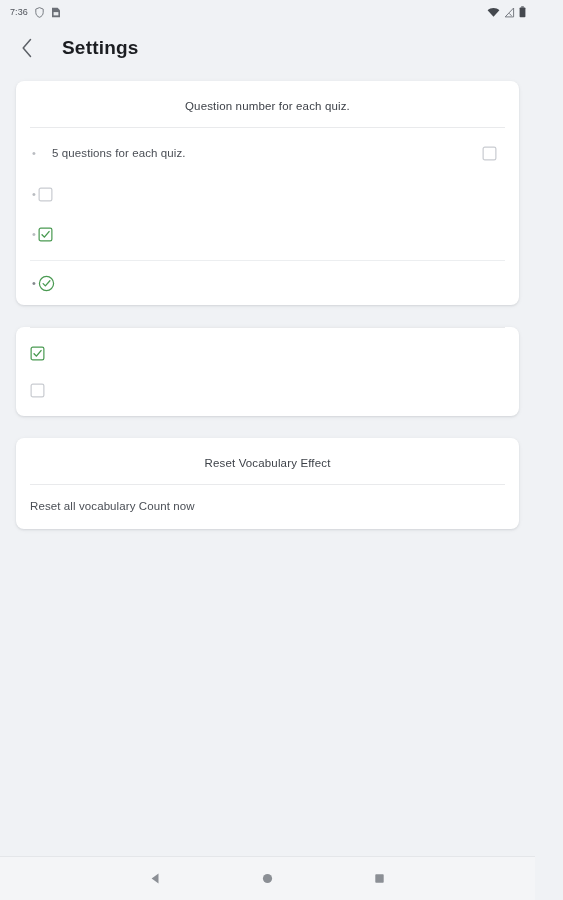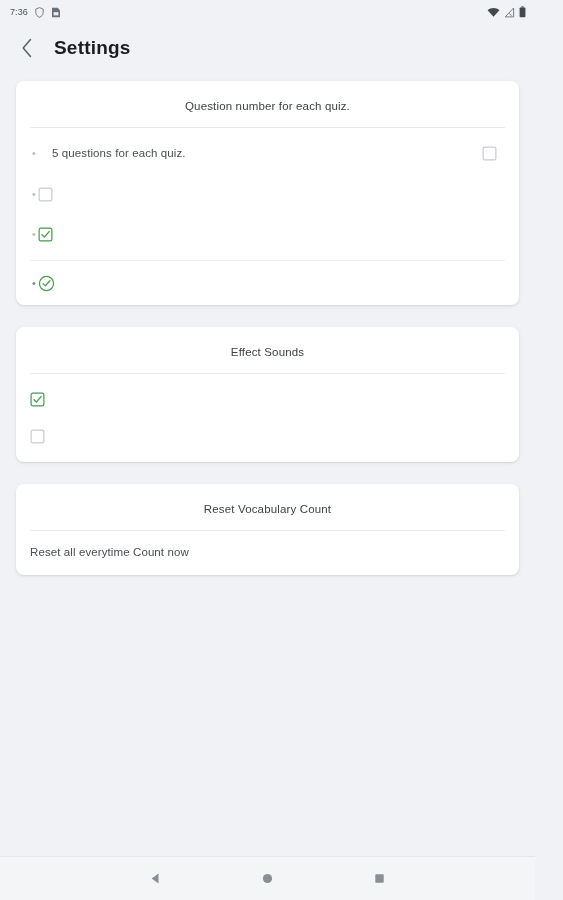--- a/index.html
+++ b/index.html
@@ -19,21 +19,21 @@
     color:#5b5f66;
   }
   .status-left { display:flex; align-items:center; gap:7px; }
   .status-time { font-size:9px; letter-spacing:.1px; color:#4f535a; }
   .status-right { display:flex; align-items:center; gap:4px; }
   .sb-ico { display:block; }
 
   
   .app-bar {
     height:48px; flex:0 0 48px;
-    display:flex; align-items:center; gap:14px;
+    display:flex; align-items:center; gap:22px;
     padding:0 0 0 14px;
   }
   .back-btn {
     width:26px; height:26px;
     display:flex; align-items:center; justify-content:center;
     cursor:pointer;
   }
   .page-title {
     font-size:19px; font-weight:bold; color:#1b1d21; letter-spacing:.2px;
   }
@@ -174,43 +174,42 @@
       <div class="row tall">
         <span class="row-bullet dark">•</span>
         <svg class="check-circle" viewBox="0 0 18 18">
           <circle cx="9" cy="9" r="7.5" fill="none" stroke="#4a9a52" stroke-width="1.3"></circle>
           <path d="M5.4 9.1 L7.8 11.5 L12.6 6.1" fill="none" stroke="#4a9a52" stroke-width="1.4" stroke-linecap="round" stroke-linejoin="round"></path>
         </svg>
       </div>
     </div>
 
     <div class="card">
-      <div class="card-header">Effect Sounds</div>
       <div class="card-divider"></div>
 
       <div class="row tall row-spacer-top">
         <svg class="cbox" viewBox="0 0 16 16">
           <rect x="1.2" y="1.2" width="13.6" height="13.6" rx="1.8" fill="#ffffff" stroke="#4a9a52" stroke-width="1.3"></rect>
           <path d="M4.3 8.2 L6.8 10.8 L11.8 4.9" fill="none" stroke="#4a9a52" stroke-width="1.5" stroke-linecap="round" stroke-linejoin="round"></path>
         </svg>
       </div>
 
       <div class="row tall row-spacer-bot">
         <svg class="cbox" viewBox="0 0 16 16">
           <rect x="1.2" y="1.2" width="13.6" height="13.6" rx="1.8" fill="#ffffff" stroke="#c9ccd1" stroke-width="1.3"></rect>
         </svg>
       </div>
     </div>
 
     <div class="card">
-      <div class="card-header">Reset Vocabulary Count</div>
+      <div class="card-header">Reset Vocabulary Effect</div>
       <div class="card-divider"></div>
 
       <div class="row tall row-spacer-top row-spacer-bot">
-        <span class="row-label noindent">Reset all everytime Count now</span>
+        <span class="row-label noindent">Reset all vocabulary Count now</span>
       </div>
     </div>
 
   </div>
 
   <div class="nav-bar">
     <div class="nav-btn">
       <svg width="13" height="13" viewBox="0 0 13 13">
         <path d="M9.5 1.6 L2.6 6.5 L9.5 11.4 Z" fill="#8b8f95"></path>
       </svg>

